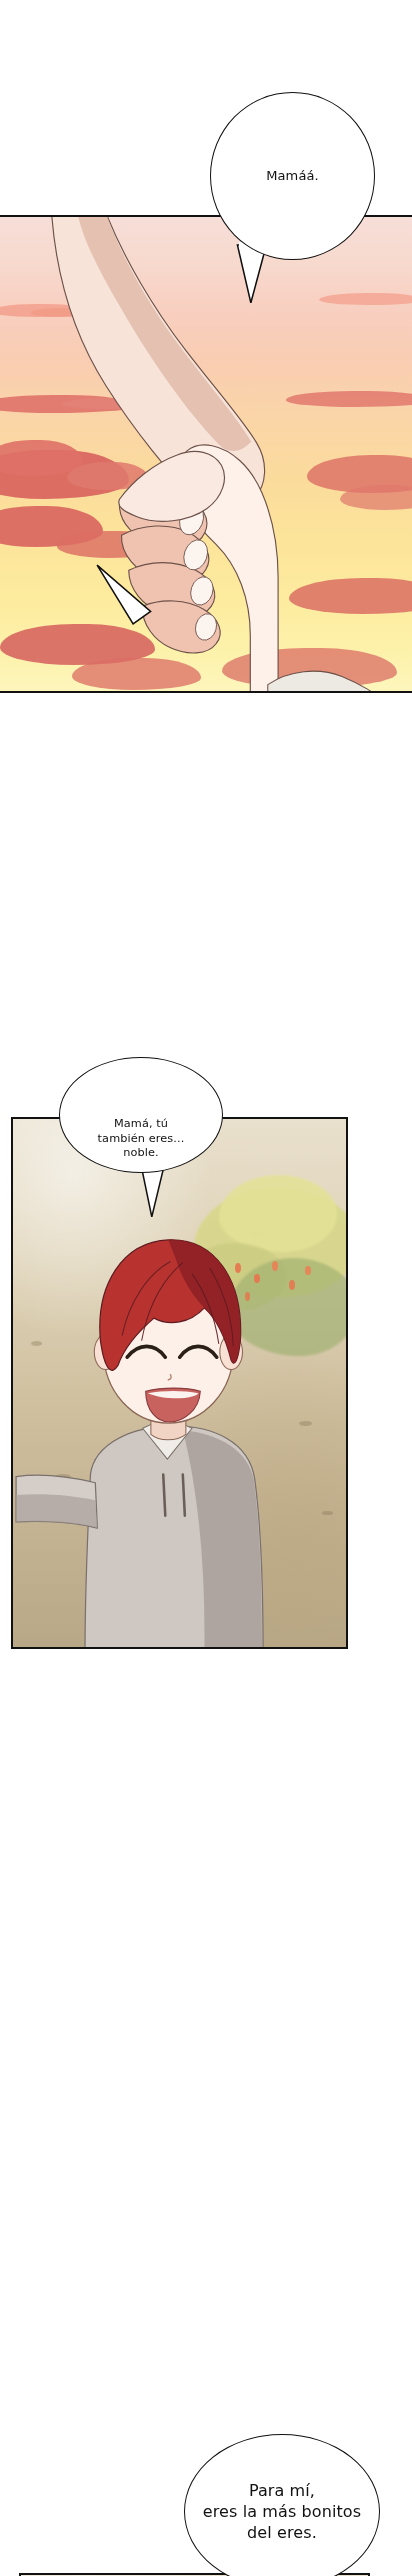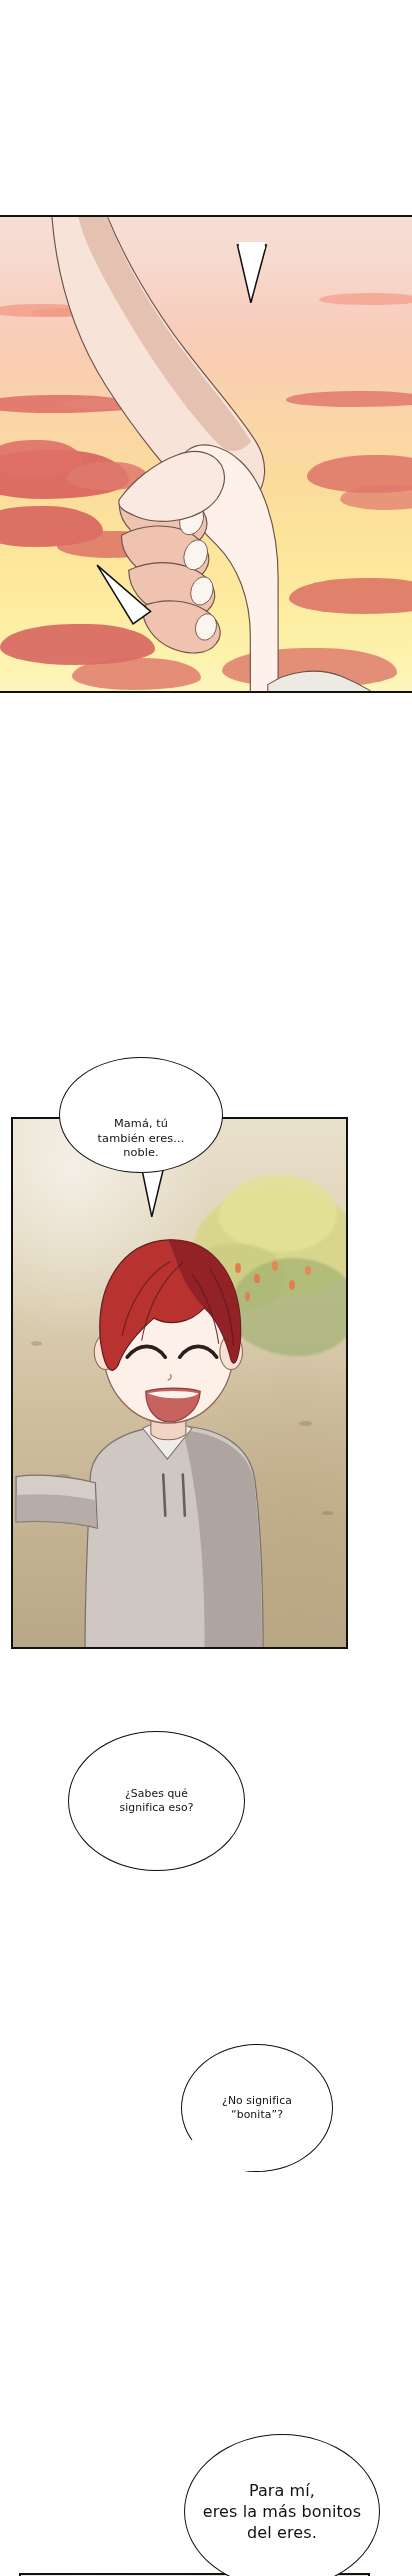--- a/index.html
+++ b/index.html
@@ -139,20 +139,25 @@
                C240 572 226 562 232 548 Z" fill="#f9e9e0" stroke="#6b5048" stroke-width="2.2"></path>
 
       <path d="M520 908 C560 880 618 874 664 892 C708 910 730 928 730 928 L520 928 Z" fill="#eceae3" stroke="#6b5048" stroke-width="2"></path>
     </svg>
   </div>
 
   <svg class="tail" style="left:222px;top:242px;" width="67" height="67" viewBox="0 0 130 130">
     <path d="M30 6 L86 6 L56 118 Z" fill="#fff" stroke="#101010" stroke-width="3"></path>
     <path d="M33 0 L83 0 L83 14 L33 14 Z" fill="#fff"></path>
   </svg>
+  <div class="balloon" style="left:210px;top:92px;width:165px;height:168px;">
+    <div class="txt" style="font-size:13px;">
+      <span>Mamáá.</span>
+    </div>
+  </div>
 
   <svg class="tail" style="left:93px;top:562px;" width="72" height="67" viewBox="0 0 140 130">
     <path d="M8 6 L112 96 L78 120 Z" fill="#fff" stroke="#101010" stroke-width="3"></path>
   </svg>
 
   <div class="panel bordered" style="left:11.3px;top:1117px;width:337px;height:532px;">
     <div class="road"></div>
     <div class="road-speck" style="left:17.5px;top:222px;width:11.3px;height:4.6px;"></div>
     <div class="road-speck" style="left:42px;top:355px;width:15.5px;height:5.7px;"></div>
     <div class="road-speck" style="left:237px;top:113px;width:13.4px;height:4.6px;"></div>
@@ -222,33 +227,21 @@
     <path d="M25 0 L71 0 L71 14 L25 14 Z" fill="#fff"></path>
   </svg>
   <div class="balloon" style="left:59px;top:1057px;width:164px;height:116px;">
     <div class="txt" style="font-size:11.3px;margin-top:48px;">
       <span>Mamá, tú</span><br>
       <span>también eres...</span><br>
       <span>noble.</span>
     </div>
   </div>
 
-  <div class="balloon" style="left:68px;top:1731px;width:177px;height:140px;">
-    <div class="txt" style="font-size:10.8px;">
-      <span>¿Sabes qué</span><br>
-      <span>significa eso?</span>
-    </div>
-  </div>
-
-  <div class="balloon" style="left:181px;top:2044px;width:152px;height:128px;">
-    <div class="txt" style="font-size:10.8px;">
-      <span>¿No significa</span><br>
-      <span>“bonita”?</span>
-    </div>
-  </div>
+
 
   <div style="position:absolute;left:191px;top:2140px;width:72px;height:31px;background:#fff;z-index:41;"></div>
 
   <div class="panel bordered" style="left:19px;top:2573px;width:351px;height:594px;">
     <div class="road"></div>
 
     <svg class="char" style="left:0;top:0;" width="351" height="594" viewBox="0 0 681 1153">
 
       <path d="M200 900 C200 836 270 790 360 786 C452 782 524 822 534 900
                C548 1000 552 1100 552 1153 L186 1153 C186 1100 194 1000 200 900 Z" fill="#cfc8c2" stroke="#7a706c" stroke-width="2.4"></path>

